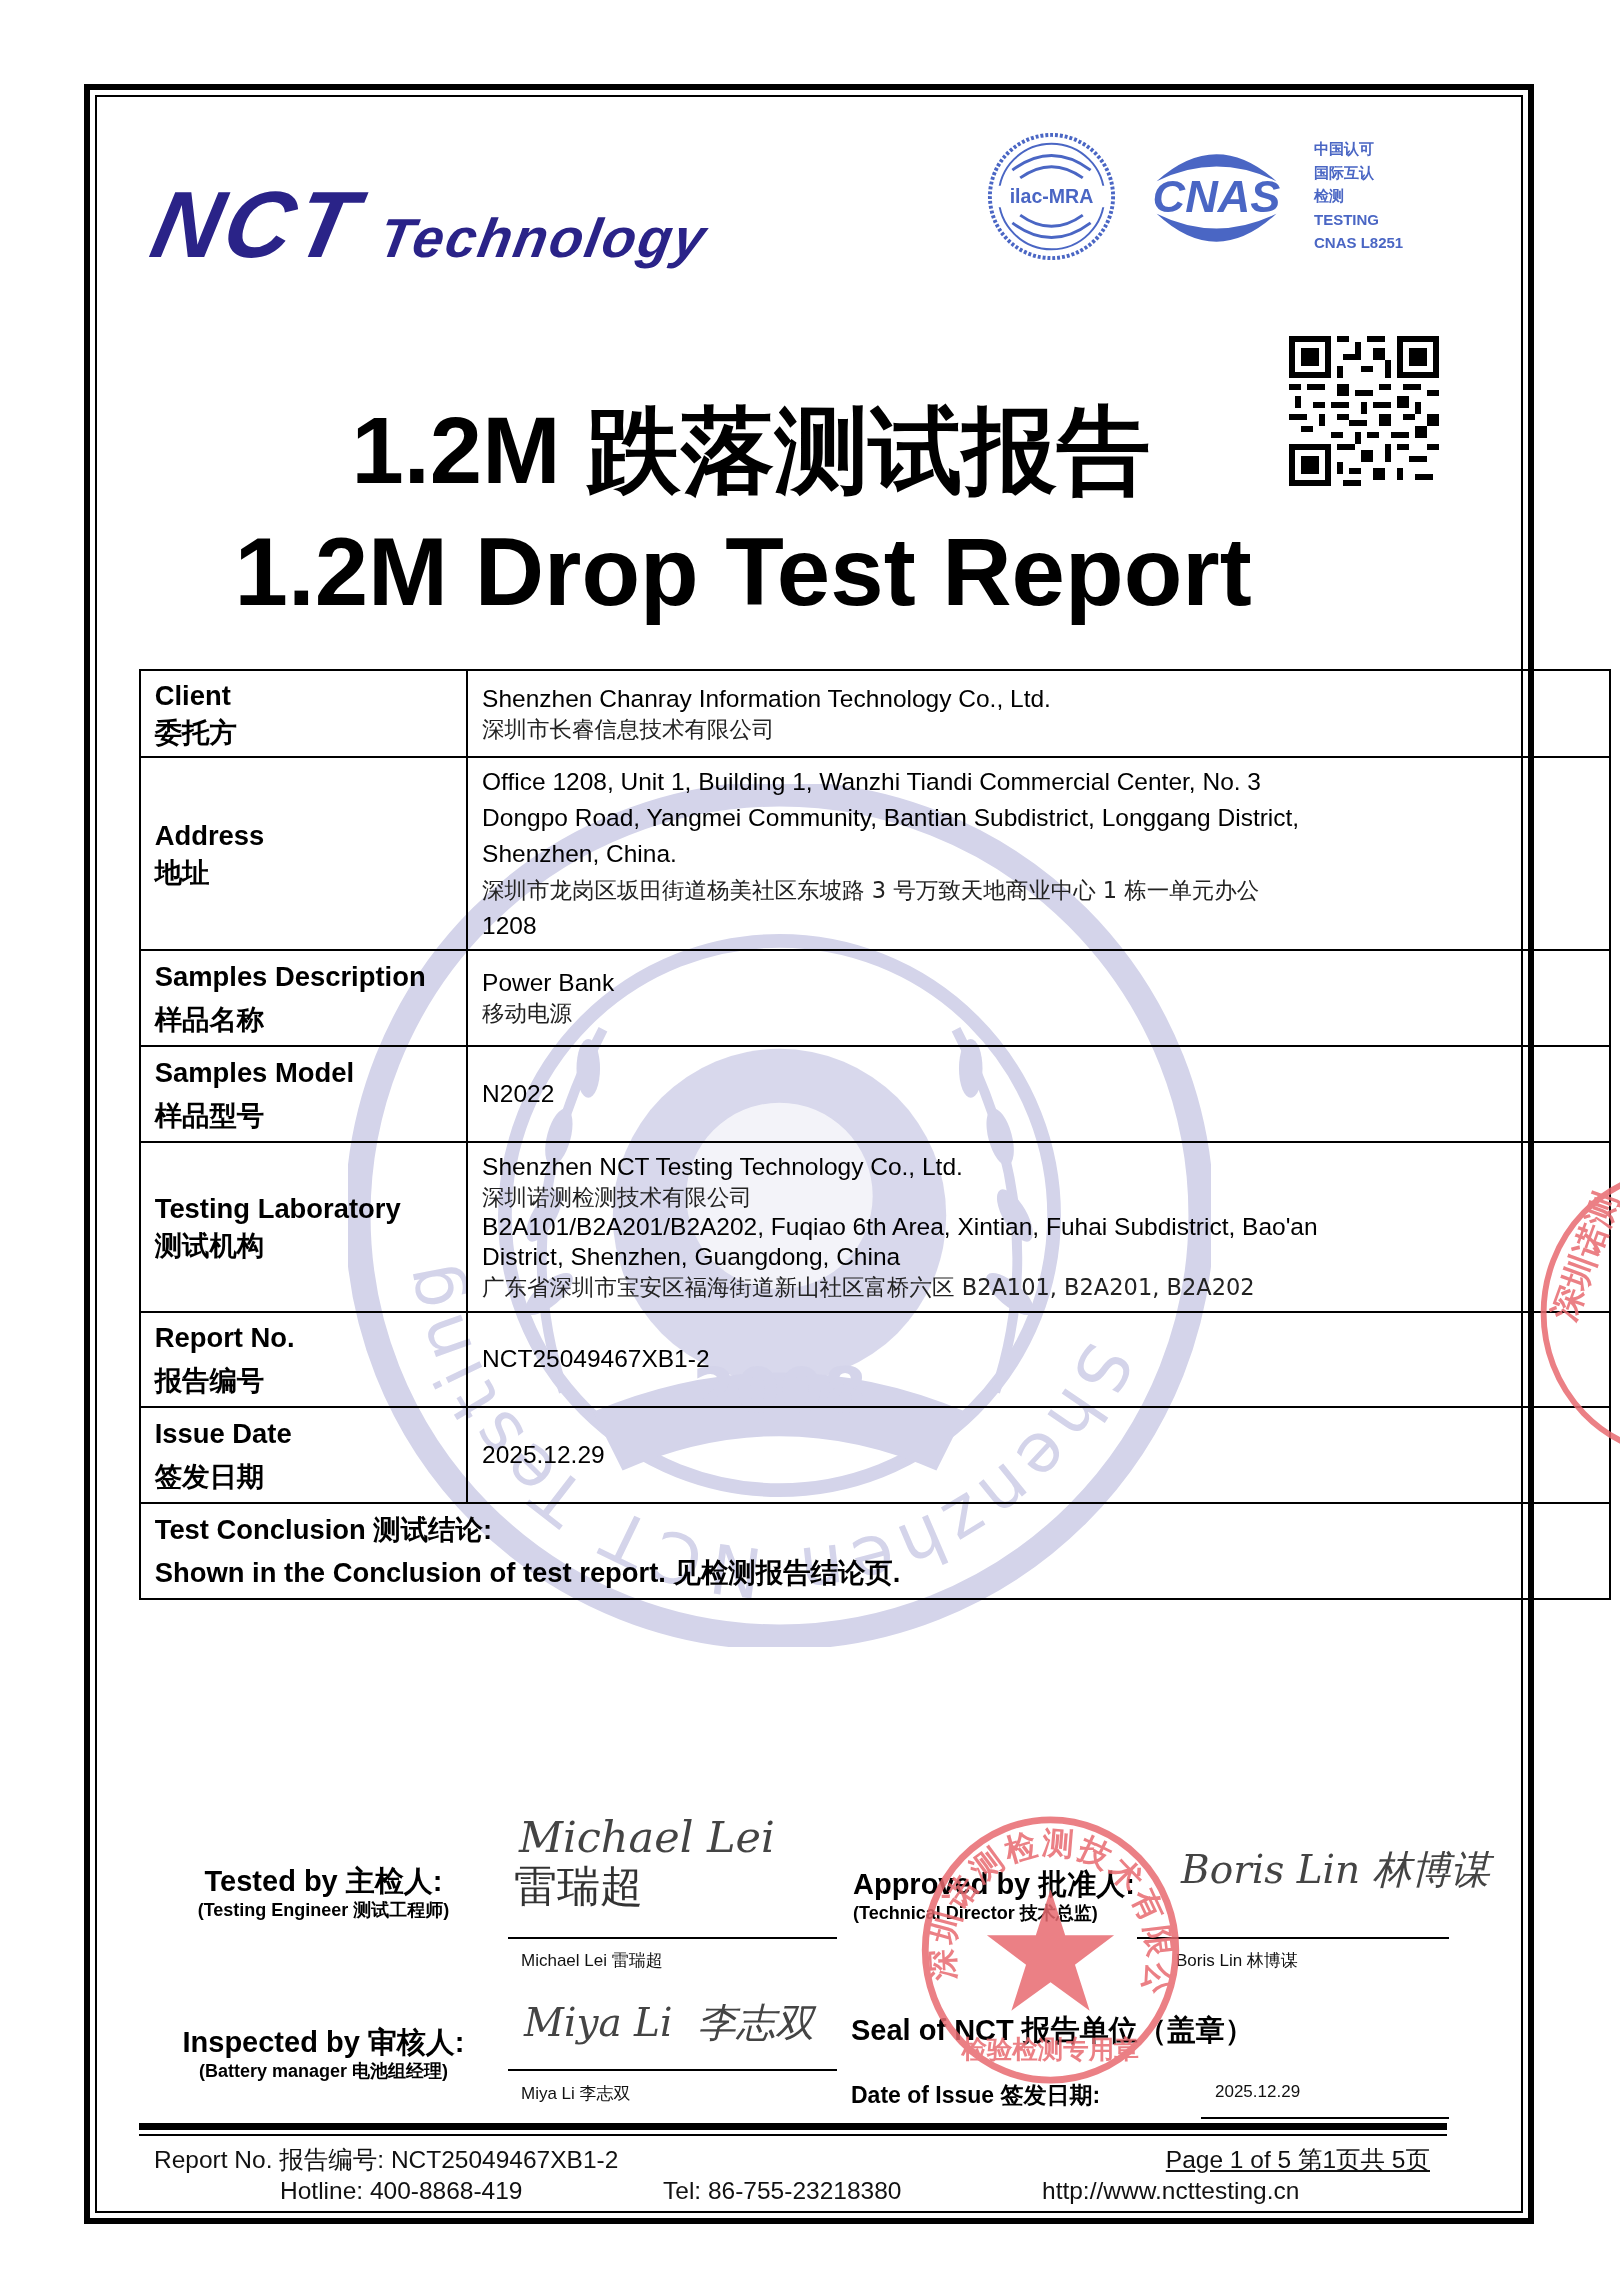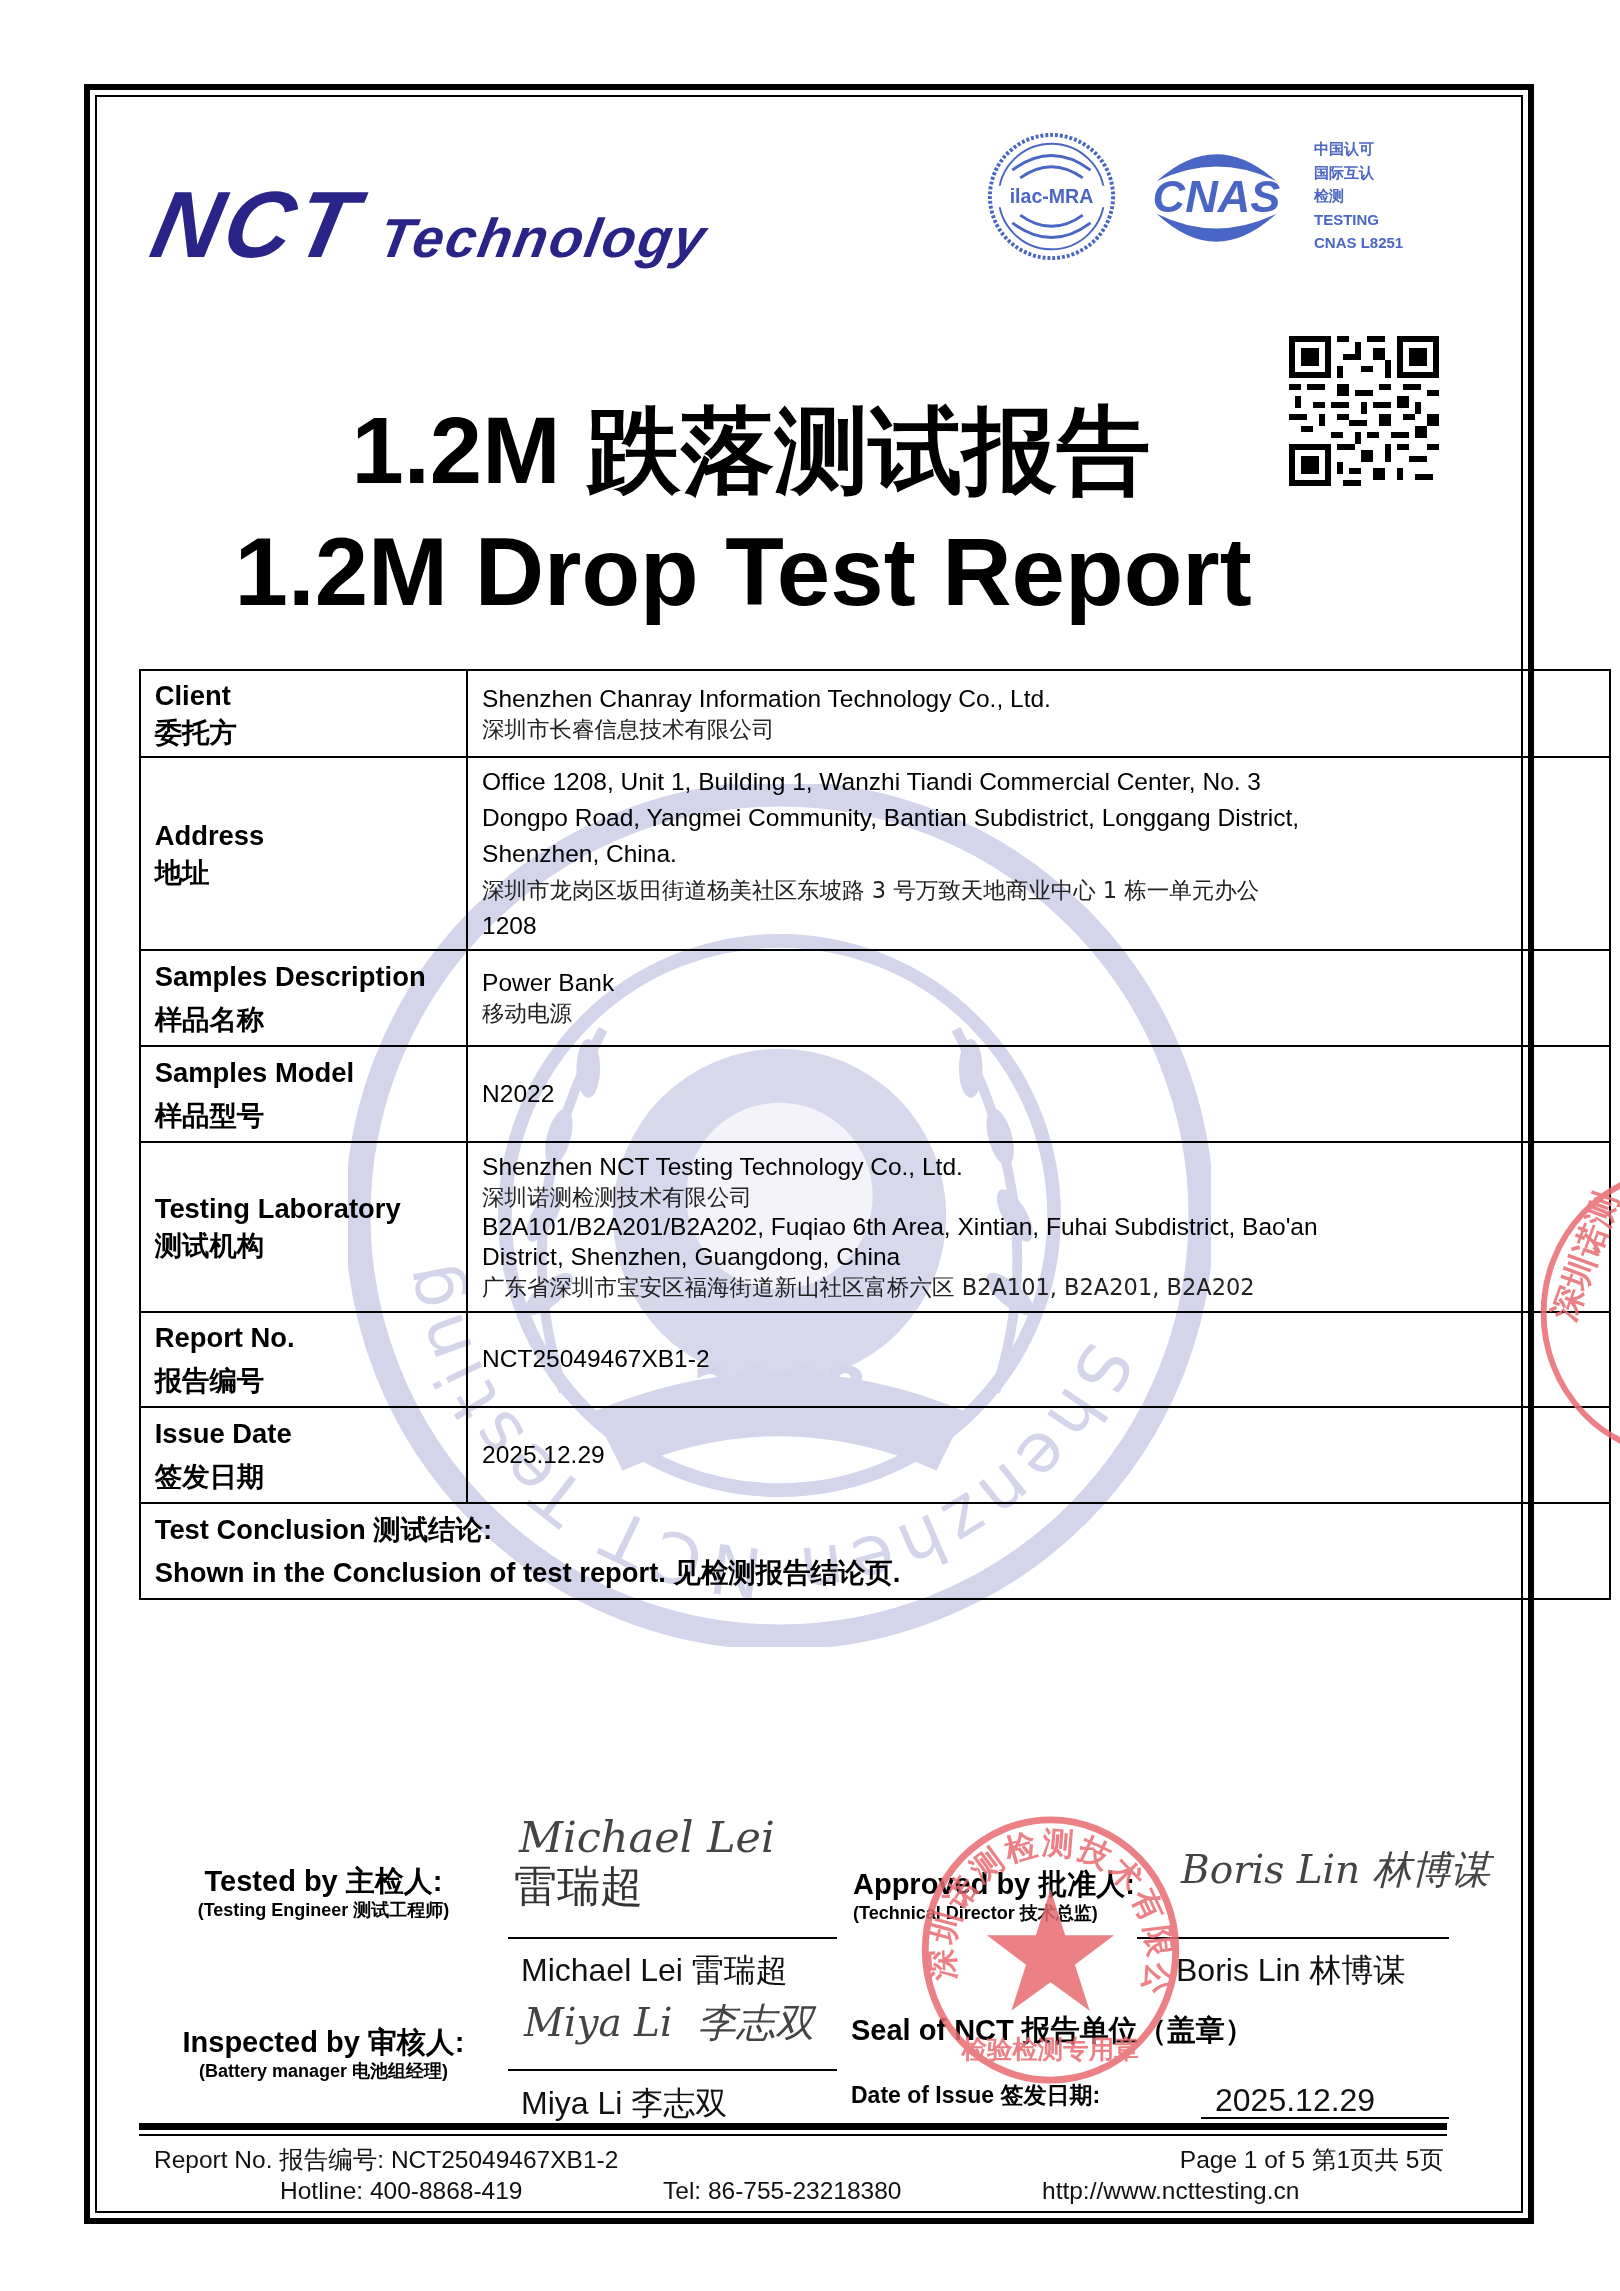--- a/index.html
+++ b/index.html
@@ -43,21 +43,21 @@
   table.info td.val { font-size:24.5px; line-height:30px; }
   .cn-val { font-family:"DejaVu Sans", sans-serif; font-size:22.5px; color:#222; }
   .conclusion td { font-weight:bold; font-size:27.4px; line-height:43px; }
 
   
   .sig-label { text-align:center; font-weight:bold; }
   .sig-main { font-size:29px; line-height:35px; }
   .sig-sub { font-size:18px; line-height:23.5px; }
   .signature { font-family:"DejaVu Serif", serif; font-style:italic; color:#444; }
   .sig-line { height:2px; background:#000; }
-  .sig-name { font-size:32px; color:#111; }
+  .sig-name { font-size:17px; color:#111; }
 
   
   .footer-rule1 { left:139px; top:2123px; width:1308px; height:6.9px; background:#000; }
   .footer-rule2 { left:139px; top:2134px; width:1308px; height:2px; background:#000; }
   .footer-text { font-size:24.5px; line-height:29px; color:#111; }
 </style>
 </head>
 <body>
 
 <div class="abs border-outer"></div>
@@ -318,17 +318,17 @@
 </svg>
 
 <svg class="abs" style="left:1524px; top:1166px; width:96px; height:294px; opacity:0.85;" viewBox="0 0 98 300">
   <ellipse cx="160" cy="150" rx="140" ry="145" fill="none" stroke="#e86a70" stroke-width="6"></ellipse>
   <text x="50" y="160" font-family="DejaVu Sans, sans-serif" font-weight="bold" font-size="34" fill="#e86a70" transform="rotate(-70 50 160)">深圳诺测</text>
 </svg>
 
 <div class="abs footer-rule1"></div>
 <div class="abs footer-rule2"></div>
 <div class="abs footer-text" style="left:154px; top:2145px;">Report No. 报告编号: NCT25049467XB1-2</div>
-<div class="abs footer-text" style="right:176px; top:2145px; text-align:right;">Page 1 of 5 第1页共 5页</div>
+<div class="abs footer-text" style="right:190px; top:2145px; text-align:right;text-decoration:underline;">Page 1 of 5 第1页共 5页</div>
 <div class="abs footer-text" style="left:280px; top:2176px;">Hotline: 400-8868-419</div>
 <div class="abs footer-text" style="left:663px; top:2176px;">Tel: 86-755-23218380</div>
 <div class="abs footer-text" style="left:1042px; top:2176px;">http://www.ncttesting.cn</div>
 
 
 </body></html>

